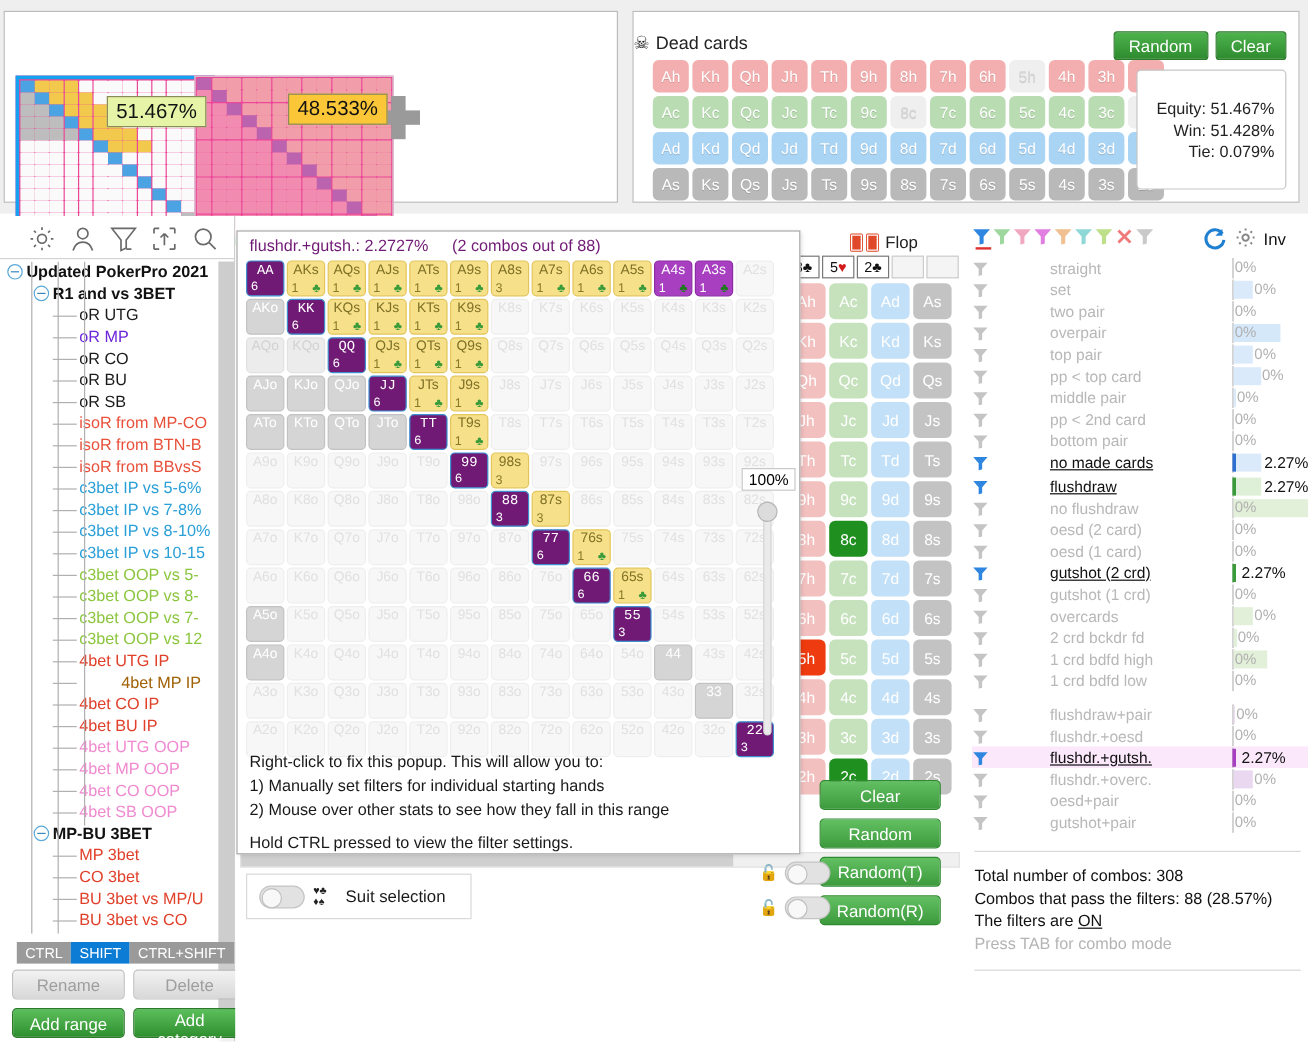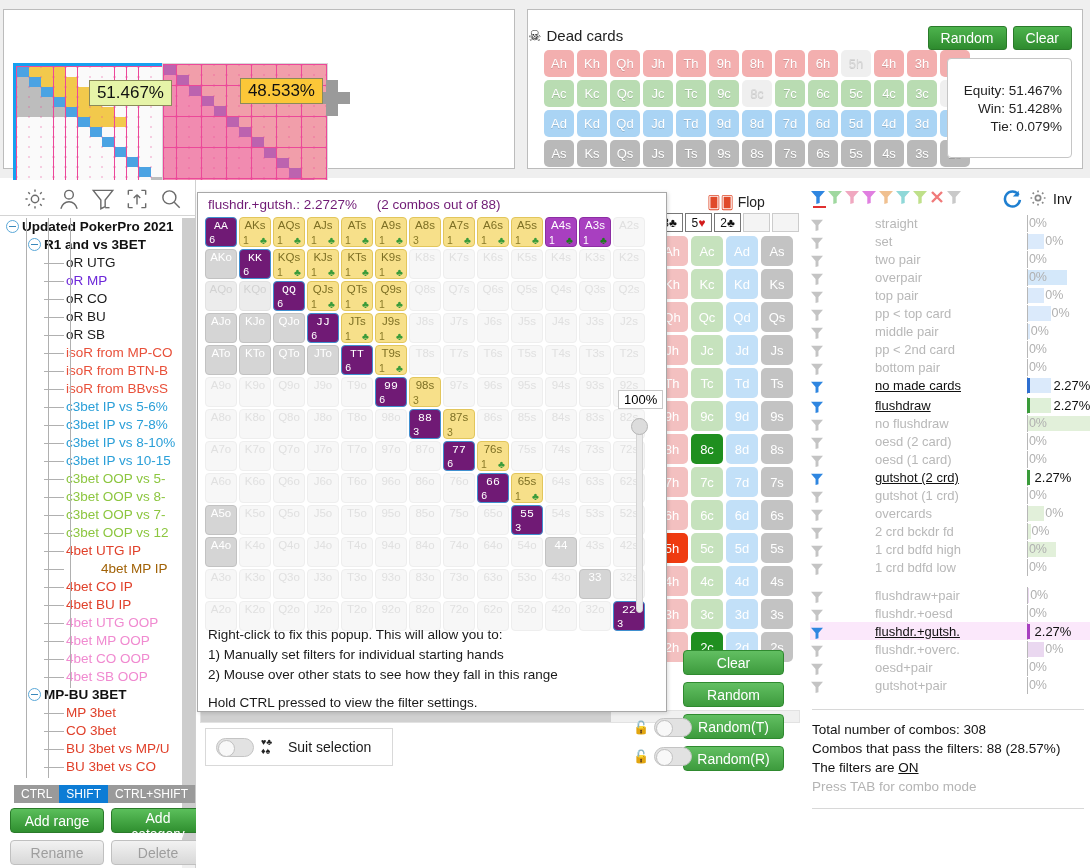--- a/index.html
+++ b/index.html
@@ -864,26 +864,26 @@
 
     <div class="mod-row" id="mod-row">
         <span class="mod">CTRL</span>
         <span class="mod on">SHIFT</span>
         <span class="mod">CTRL+SHIFT</span>
         <span class="mod faint">G</span>
       </div>
 
     <div class="side-btns">
       <div class="side-btn-row">
+        <button class="btn-gray">Rename</button>
+        <button class="btn-gray">Delete</button>
+      </div>
+      <div class="side-btn-row">
         <button class="btn-green">Add range</button>
         <button class="btn-green">Add category</button>
-      </div>
-      <div class="side-btn-row">
-        <button class="btn-gray">Rename</button>
-        <button class="btn-gray">Delete</button>
       </div>
     </div>
   </div>
 
   <div class="center">
     <div class="hscroll">
         <div class="thumb"></div>
       </div>
 
     <div class="toggle-panel a">

